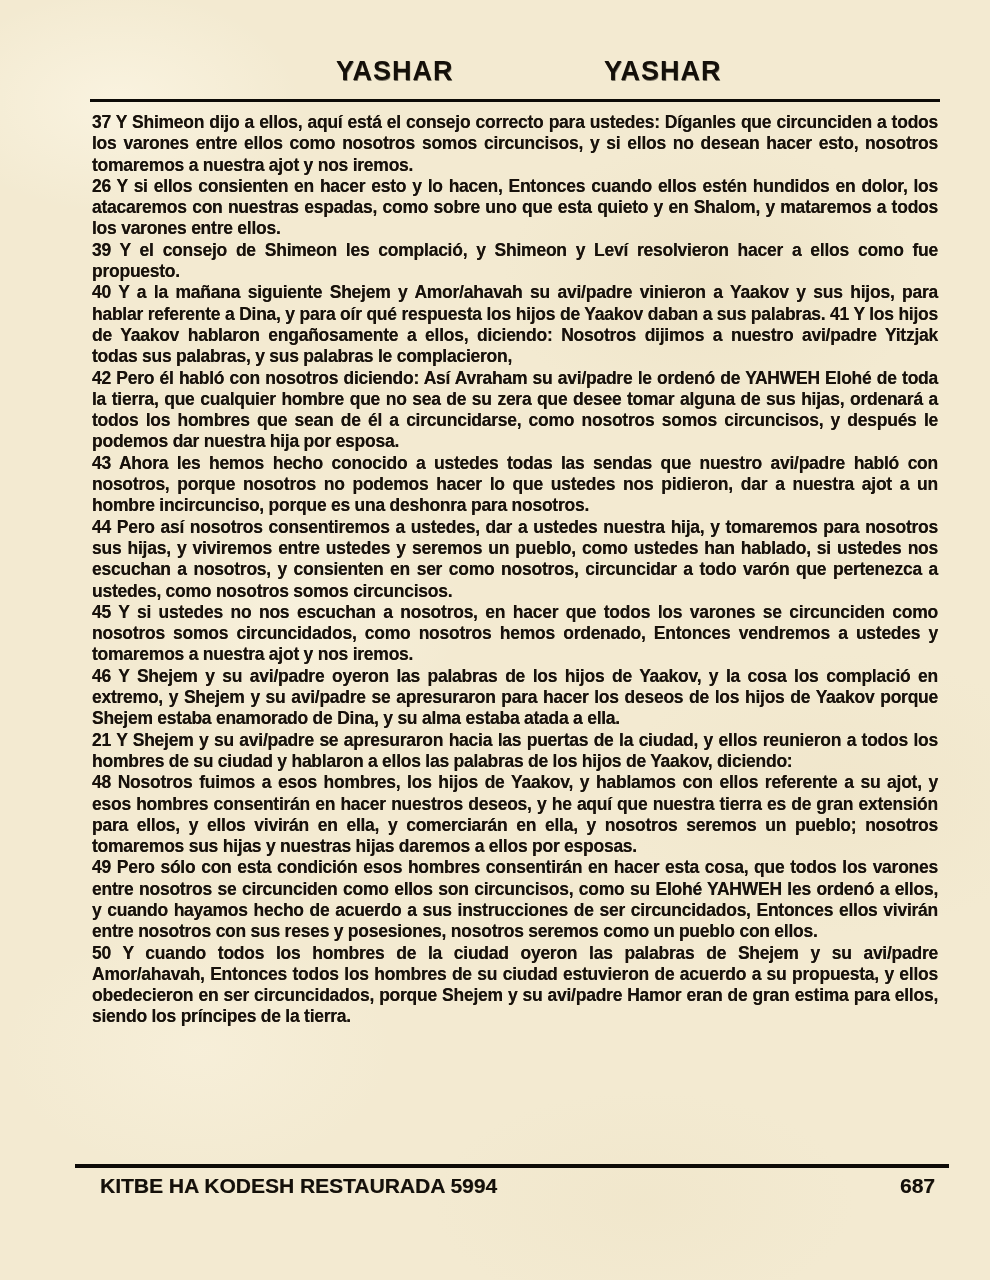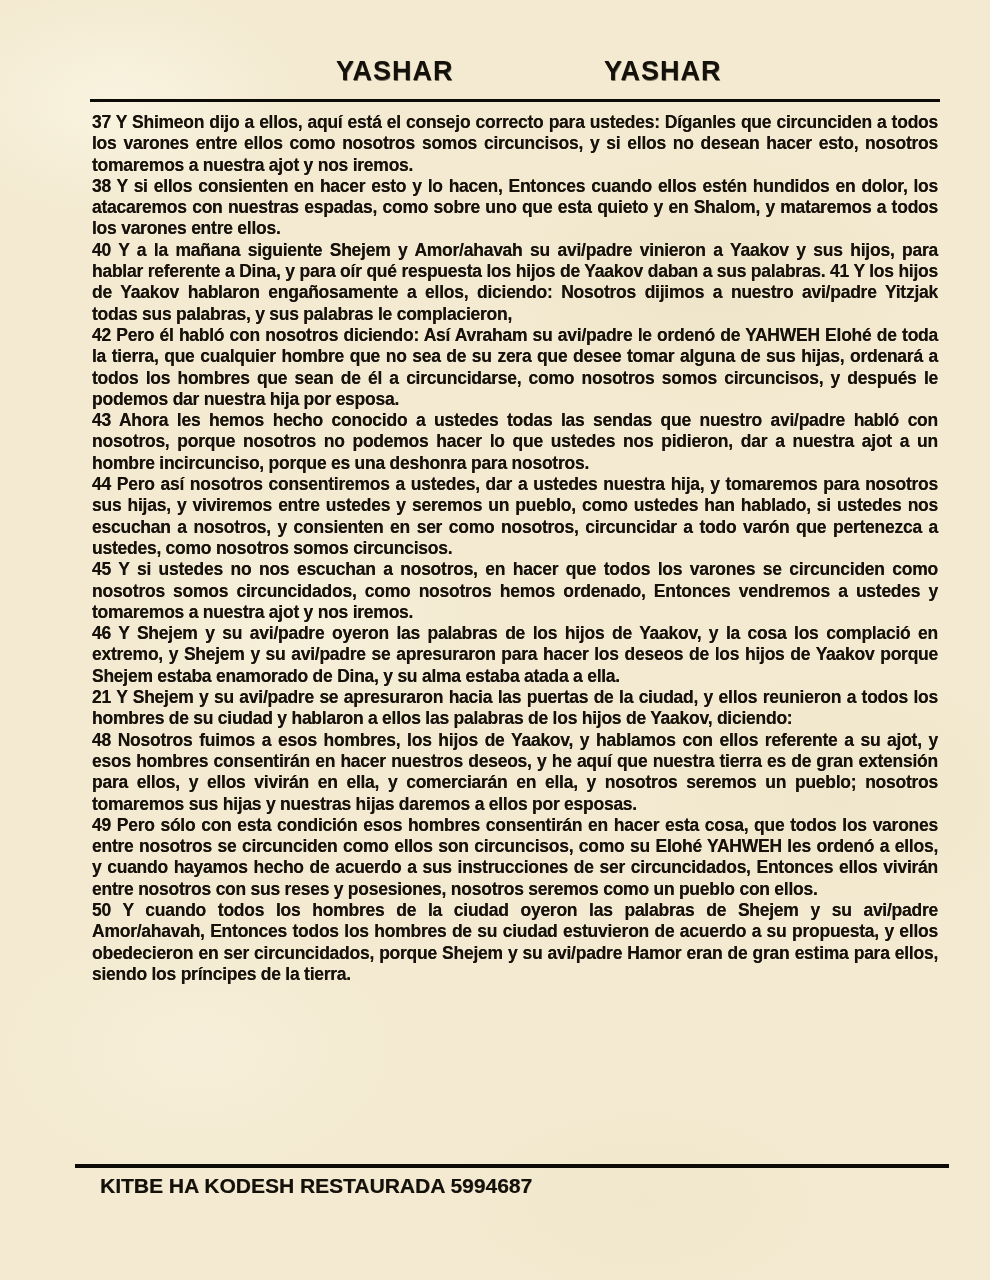--- a/index.html
+++ b/index.html
@@ -41,41 +41,42 @@
     position: absolute; top: 112px; left: 92px; width: 846px;
     font-size: 17.5px; line-height: 21.3px;
     text-align: justify;
     letter-spacing: -0.25px;
     color: #17110b;
     text-shadow: 0 0 0.4px rgba(23,17,11,0.7);
   }
   .body-text p { margin: 0; padding: 0; font-weight: bold; }
   .footer {
     position: absolute; top: 1174px; left: 100px; width: 835px;
-    display: flex; justify-content: flex-start; align-items: baseline;
+    display: flex; justify-content: space-between; align-items: baseline;
     font-weight: bold; font-size: 21px;
     color: #14100a;
     text-shadow: 0.4px 0.4px 0.5px rgba(20,16,10,0.5);
   }
 </style>
 </head>
 <body>
 
 <div class="page">
 
   <div class="header-titles">
     <span class="header-title left">YASHAR</span>
     <span class="header-title right">YASHAR</span>
   </div>
 
   <div class="rule header-rule"></div>
 
   <div class="body-text">
     <p>37 Y Shimeon dijo a ellos, aquí está el consejo correcto para ustedes: Díganles que circunciden a todos los varones entre ellos como nosotros somos circuncisos, y si ellos no desean hacer esto, nosotros tomaremos a nuestra ajot y nos iremos.</p>
-    <p>38 Y si ellos consienten en hacer esto y lo hacen, Entonces cuando ellos estén hundidos en dolor, los atacaremos con nuestras espadas, como sobre uno que esta quieto y en Shalom, y mataremos a todos los varones entre ellos.</p>
+    <p>26 Y si ellos consienten en hacer esto y lo hacen, Entonces cuando ellos estén hundidos en dolor, los atacaremos con nuestras espadas, como sobre uno que esta quieto y en Shalom, y mataremos a todos los varones entre ellos.</p>
+    <p>39 Y el consejo de Shimeon les complació, y Shimeon y Leví resolvieron hacer a ellos como fue propuesto.</p>
     <p>40 Y a la mañana siguiente Shejem y Amor/ahavah su avi/padre vinieron a Yaakov y sus hijos, para hablar referente a Dina, y para oír qué respuesta los hijos de Yaakov daban a sus palabras. 41 Y los hijos de Yaakov hablaron engañosamente a ellos, diciendo: Nosotros dijimos a nuestro avi/padre Yitzjak todas sus palabras, y sus palabras le complacieron,</p>
     <p>42 Pero él habló con nosotros diciendo: Así Avraham su avi/padre le ordenó de YAHWEH Elohé de toda la tierra, que cualquier hombre que no sea de su zera que desee tomar alguna de sus hijas, ordenará a todos los hombres que sean de él a circuncidarse, como nosotros somos circuncisos, y después le podemos dar nuestra hija por esposa.</p>
     <p>43 Ahora les hemos hecho conocido a ustedes todas las sendas que nuestro avi/padre habló con nosotros, porque nosotros no podemos hacer lo que ustedes nos pidieron, dar a nuestra ajot a un hombre incircunciso, porque es una deshonra para nosotros.</p>
     <p>44 Pero así nosotros consentiremos a ustedes, dar a ustedes nuestra hija, y tomaremos para nosotros sus hijas, y viviremos entre ustedes y seremos un pueblo, como ustedes han hablado, si ustedes nos escuchan a nosotros, y consienten en ser como nosotros, circuncidar a todo varón que pertenezca a ustedes, como nosotros somos circuncisos.</p>
     <p>45 Y si ustedes no nos escuchan a nosotros, en hacer que todos los varones se circunciden como nosotros somos circuncidados, como nosotros hemos ordenado, Entonces vendremos a ustedes y tomaremos a nuestra ajot y nos iremos.</p>
     <p>46 Y Shejem y su avi/padre oyeron las palabras de los hijos de Yaakov, y la cosa los complació en extremo, y Shejem y su avi/padre se apresuraron para hacer los deseos de los hijos de Yaakov porque Shejem estaba enamorado de Dina, y su alma estaba atada a ella.</p>
     <p>21 Y Shejem y su avi/padre se apresuraron hacia las puertas de la ciudad, y ellos reunieron a todos los hombres de su ciudad y hablaron a ellos las palabras de los hijos de Yaakov, diciendo:</p>
     <p>48 Nosotros fuimos a esos hombres, los hijos de Yaakov, y hablamos con ellos referente a su ajot, y esos hombres consentirán en hacer nuestros deseos, y he aquí que nuestra tierra es de gran extensión para ellos, y ellos vivirán en ella, y comerciarán en ella, y nosotros seremos un pueblo; nosotros tomaremos sus hijas y nuestras hijas daremos a ellos por esposas.</p>
     <p>49 Pero sólo con esta condición esos hombres consentirán en hacer esta cosa, que todos los varones entre nosotros se circunciden como ellos son circuncisos, como su Elohé YAHWEH les ordenó a ellos, y cuando hayamos hecho de acuerdo a sus instrucciones de ser circuncidados, Entonces ellos vivirán entre nosotros con sus reses y posesiones, nosotros seremos como un pueblo con ellos.</p>
     <p>50 Y cuando todos los hombres de la ciudad oyeron las palabras de Shejem y su avi/padre Amor/ahavah, Entonces todos los hombres de su ciudad estuvieron de acuerdo a su propuesta, y ellos obedecieron en ser circuncidados, porque Shejem y su avi/padre Hamor eran de gran estima para ellos, siendo los príncipes de la tierra.</p>

